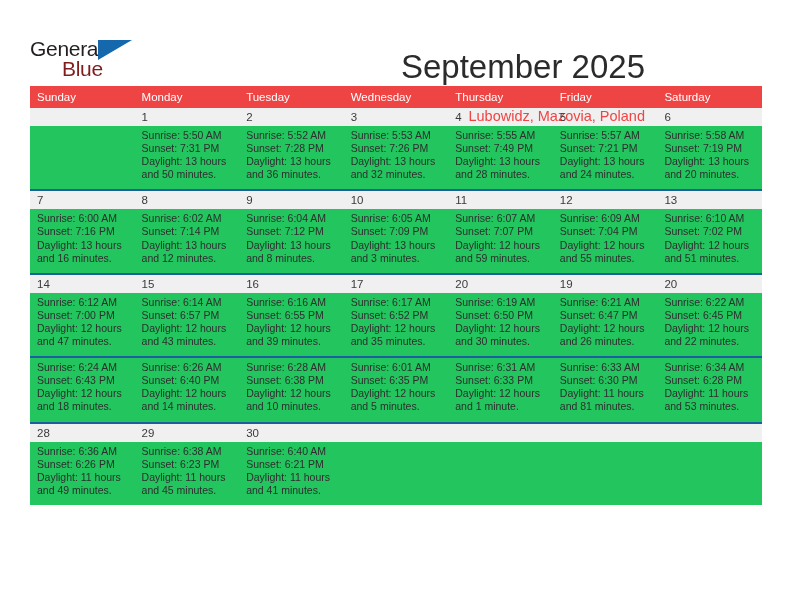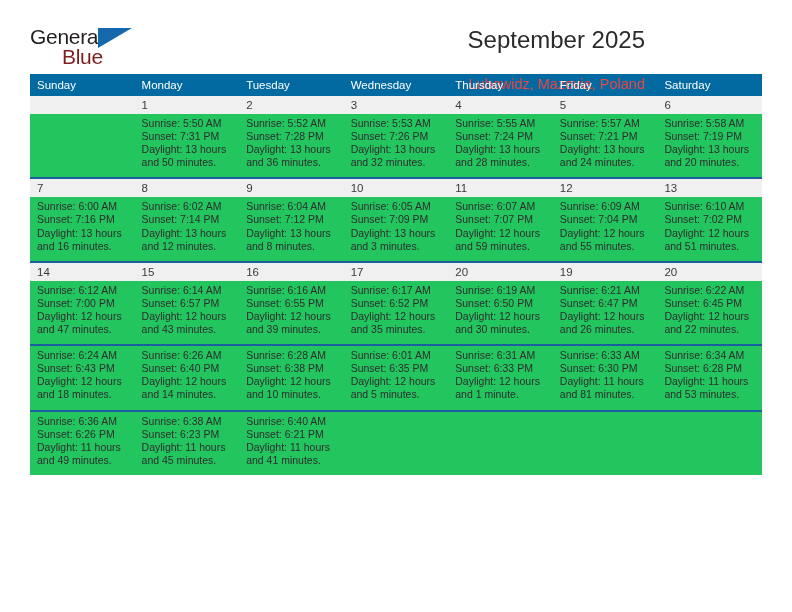--- a/index.html
+++ b/index.html
@@ -12,21 +12,21 @@
     background: #ffffff;
     font-family: "Liberation Sans", sans-serif;
     color: #1a1a1a;
     overflow: hidden;
   }
   .page {
     position: relative;
     width: 675px;
     height: 612px;
     box-sizing: border-box;
-    padding: 0 30px;
+    padding: 12px 30px;
   }
 
   
   .header {
     display: flex;
     align-items: flex-start;
     justify-content: space-between;
     height: 74px;
     padding-top: 26px;
     box-sizing: border-box;
@@ -60,41 +60,42 @@
     width: 0;
     height: 0;
     border-left: 34px solid #1668ad;
     border-bottom: 20px solid transparent;
   }
   .title-wrap {
     text-align: right;
     padding-top: 1px;
   }
   .cal-title {
-    font-size: 24px;
+    font-size: 33px;
     font-weight: normal;
     color: #2b2b2b;
     line-height: 1.12;
     white-space: nowrap;
+    margin-top: 10px;
   }
   .cal-subtitle {
     font-size: 14.5px;
     color: #ef4444;
     margin-top: 22px;
     white-space: nowrap;
   }
 
   
   .calendar {
     width: 732px;
     border-collapse: collapse;
     table-layout: fixed;
   }
   .dow-row th {
-    background: #0369a1;
+    background: #ef4444;
     color: #ffffff;
     font-size: 11.5px;
     font-weight: normal;
     text-align: left;
     padding: 5px 0 5px 7px;
     height: 19px;
     box-sizing: border-box;
   }
   .week-sep td {
     height: 2px;
@@ -189,21 +190,21 @@
           <div class="line">and 36 minutes.</div>
         </td>
         <td>
           <div class="line">Sunrise: 5:53 AM</div>
           <div class="line">Sunset: 7:26 PM</div>
           <div class="line">Daylight: 13 hours</div>
           <div class="line">and 32 minutes.</div>
         </td>
         <td>
           <div class="line">Sunrise: 5:55 AM</div>
-          <div class="line">Sunset: 7:24 PM</div>
+          <div class="line">Sunset: 7:49 PM</div>
           <div class="line">Daylight: 13 hours</div>
           <div class="line">and 28 minutes.</div>
         </td>
         <td>
           <div class="line">Sunrise: 5:57 AM</div>
           <div class="line">Sunset: 7:21 PM</div>
           <div class="line">Daylight: 13 hours</div>
           <div class="line">and 24 minutes.</div>
         </td>
         <td>
@@ -372,20 +373,29 @@
           <div class="line">Sunrise: 6:34 AM</div>
           <div class="line">Sunset: 6:28 PM</div>
           <div class="line">Daylight: 11 hours</div>
           <div class="line">and 53 minutes.</div>
         </td>
       </tr>
 
       <tr class="week-sep">
           <td colspan="7"></td>
         </tr>
+      <tr class="daynum-row">
+        <td>28</td>
+        <td>29</td>
+        <td>30</td>
+        <td></td>
+        <td></td>
+        <td></td>
+        <td></td>
+      </tr>
       <tr class="detail-row">
         <td>
           <div class="line">Sunrise: 6:36 AM</div>
           <div class="line">Sunset: 6:26 PM</div>
           <div class="line">Daylight: 11 hours</div>
           <div class="line">and 49 minutes.</div>
         </td>
         <td>
           <div class="line">Sunrise: 6:38 AM</div>
           <div class="line">Sunset: 6:23 PM</div>

